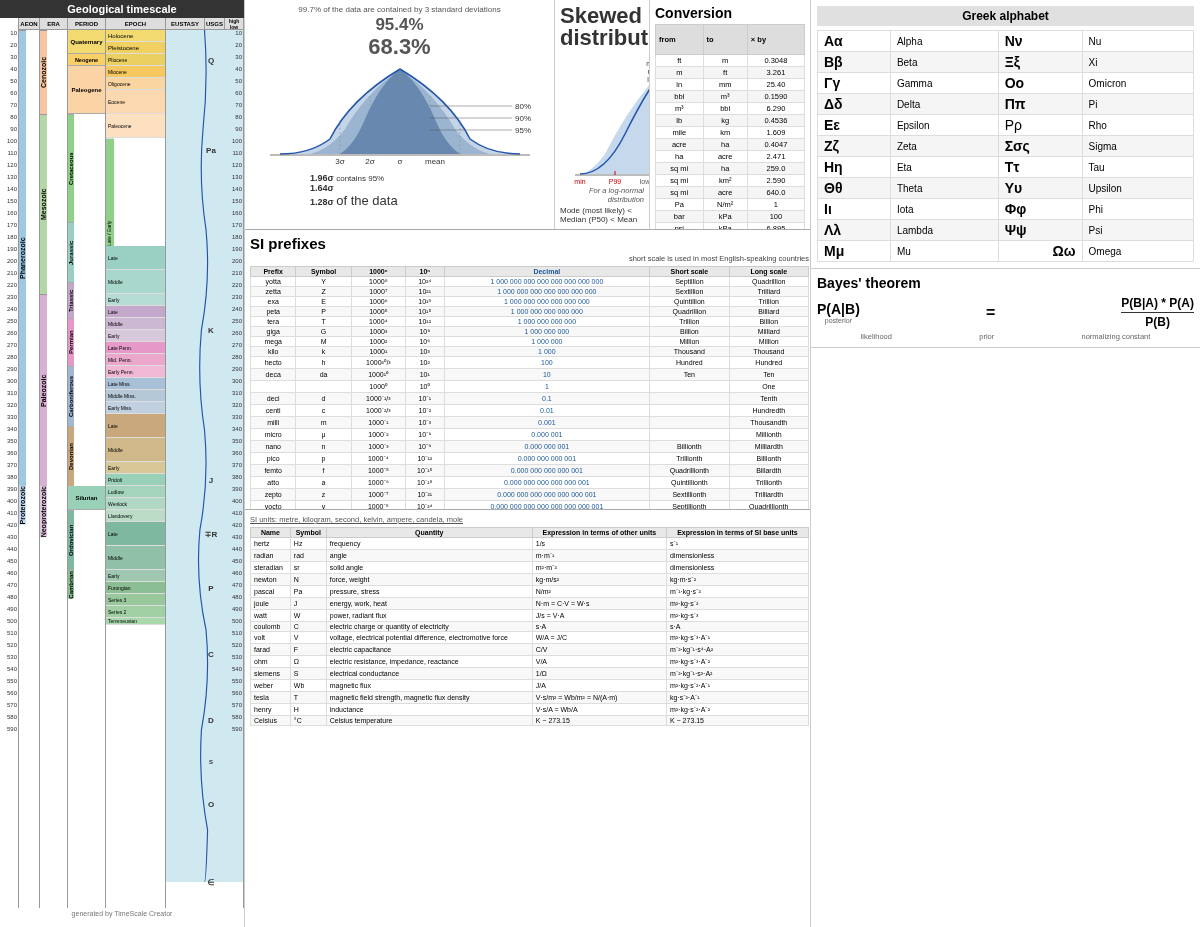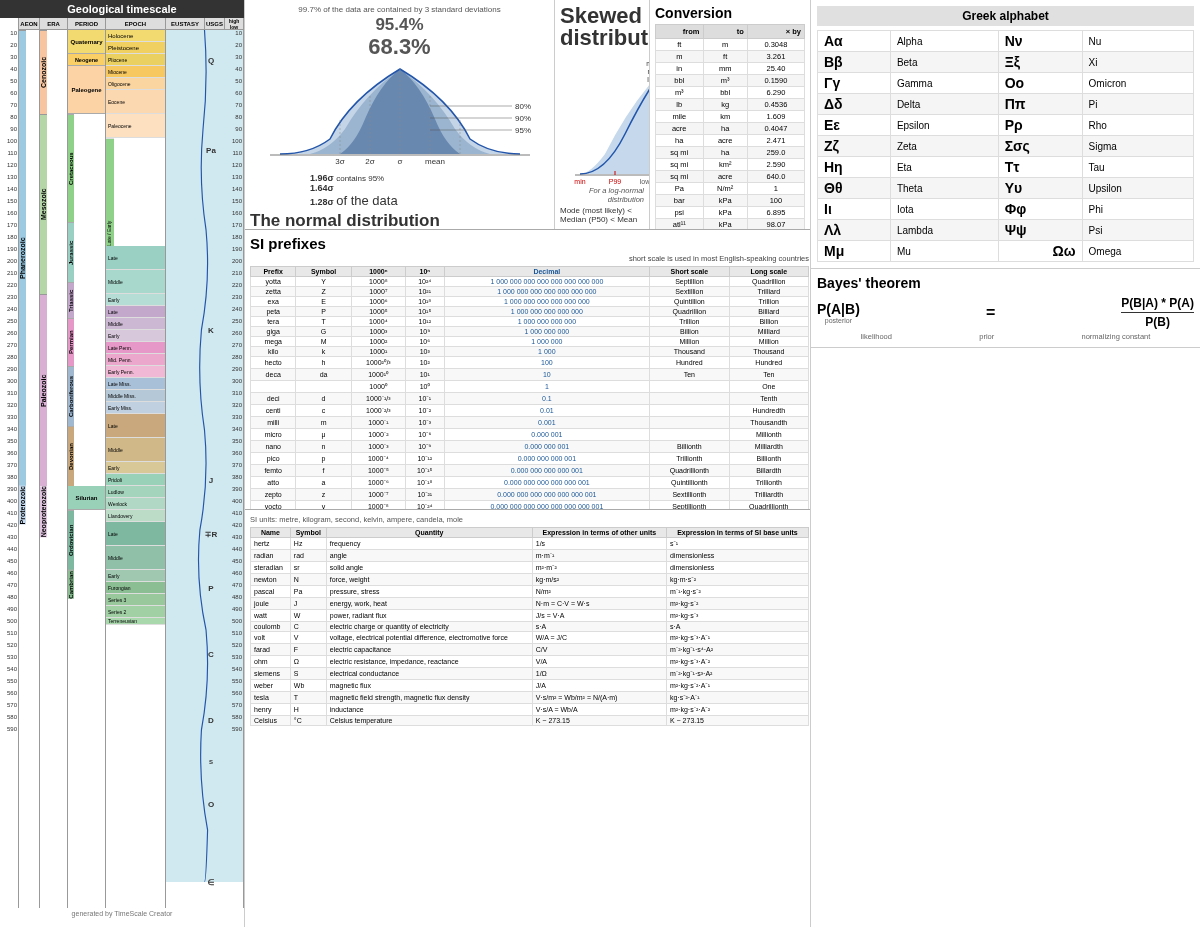--- a/index.html
+++ b/index.html
@@ -85,22 +85,22 @@
     }
     .greek-table tr:nth-child(even) { background: #f5f5f5; }
     .conv-table {
       width: 100%;
       border-collapse: collapse;
       font-size: 8px;
     }
     .conv-table th {
       background: #ddd;
       border: 1px solid #ccc;
-      padding: 2px 3px;
-      text-align: right;
+      padding: 10px 3px;
+      text-align: left;
     }
     .conv-table td {
       border: 1px solid #ddd;
       padding: 1px 3px;
       text-align: center;
     }
     .conv-table tr:nth-child(even) { background: #f5f5f5; }
     .derived-table {
       width: 100%;
       border-collapse: collapse;
@@ -531,22 +531,20 @@
         </svg>
 
         
         <div style="font-size:9px; color:#333; margin-top:2px; margin-left:60px;">
           <span style="font-weight:bold;">1.96σ</span> <span style="font-size:8px;">contains 95%</span><br>
           <span style="font-weight:bold;">1.64σ</span><br>
           <span style="font-weight:bold;">1.28σ</span> <span style="font-size:13px;">of the data</span>
         </div>
 
         
-        <div style="font-size:17px; font-weight:bold; color:#333; line-height:1.1; margin-top:4px;">The normal
-distribution</div>
       </div>
 
       <div class="layout-skewed">
         <div style="font-size:22px; font-weight:bold; color:#333; line-height:1;">Skewed<br>distributions</div>
 
         
         <svg viewBox="0 0 380 130" width="380" height="130" style="margin-top:5px;">
 
           <path d="M20,120 Q30,120 45,100 Q65,60 90,30 Q120,5 150,25 Q180,45 210,80 Q240,110 270,120 Q300,125 340,120 L340,120 Z" fill="#c5d8ec"></path>
 
@@ -908,21 +906,21 @@
         
 
         
         
       </div>
     </div>
 
     <div class="layout-bottom">
 
       <div class="layout-si-derived">
-        <div style="font-size:7.5px; color:#555; margin-bottom:3px;">SI units: metre, kilogram, second, kelvin, ampere, candela, mole</div>
+        <div style="font-size:7.5px; color:#555; margin-bottom:3px;text-decoration:underline;">SI units: metre, kilogram, second, kelvin, ampere, candela, mole</div>
         <table class="derived-table">
           <thead>
             <tr>
               <th>Name</th>
               <th>Symbol</th>
               <th>Quantity</th>
               <th>Expression in terms of other units</th>
               <th>Expression in terms of SI base units</th>
             </tr>
           </thead>
@@ -1084,21 +1082,21 @@
             </tr>
             <tr>
               <td style="font-size: 14px; font-weight: bold;">Δδ</td>
               <td>Delta</td>
               <td style="font-size: 14px; font-weight: bold;">Ππ</td>
               <td>Pi</td>
             </tr>
             <tr>
               <td style="font-size: 14px; font-weight: bold;">Εε</td>
               <td>Epsilon</td>
-              <td style="font-size: 14px; font-weight: bold; margin-top: 36px;">Ρρ</td>
+              <td style="font-size: 14px; font-weight: normal; margin-top: 36px;">Ρρ</td>
               <td>Rho</td>
             </tr>
             <tr>
               <td style="font-size: 14px; font-weight: bold;">Ζζ</td>
               <td>Zeta</td>
               <td style="font-size: 14px; font-weight: bold;">Σσς</td>
               <td>Sigma</td>
             </tr>
             <tr>
               <td style="font-size: 14px; font-weight: bold;">Ηη</td>

